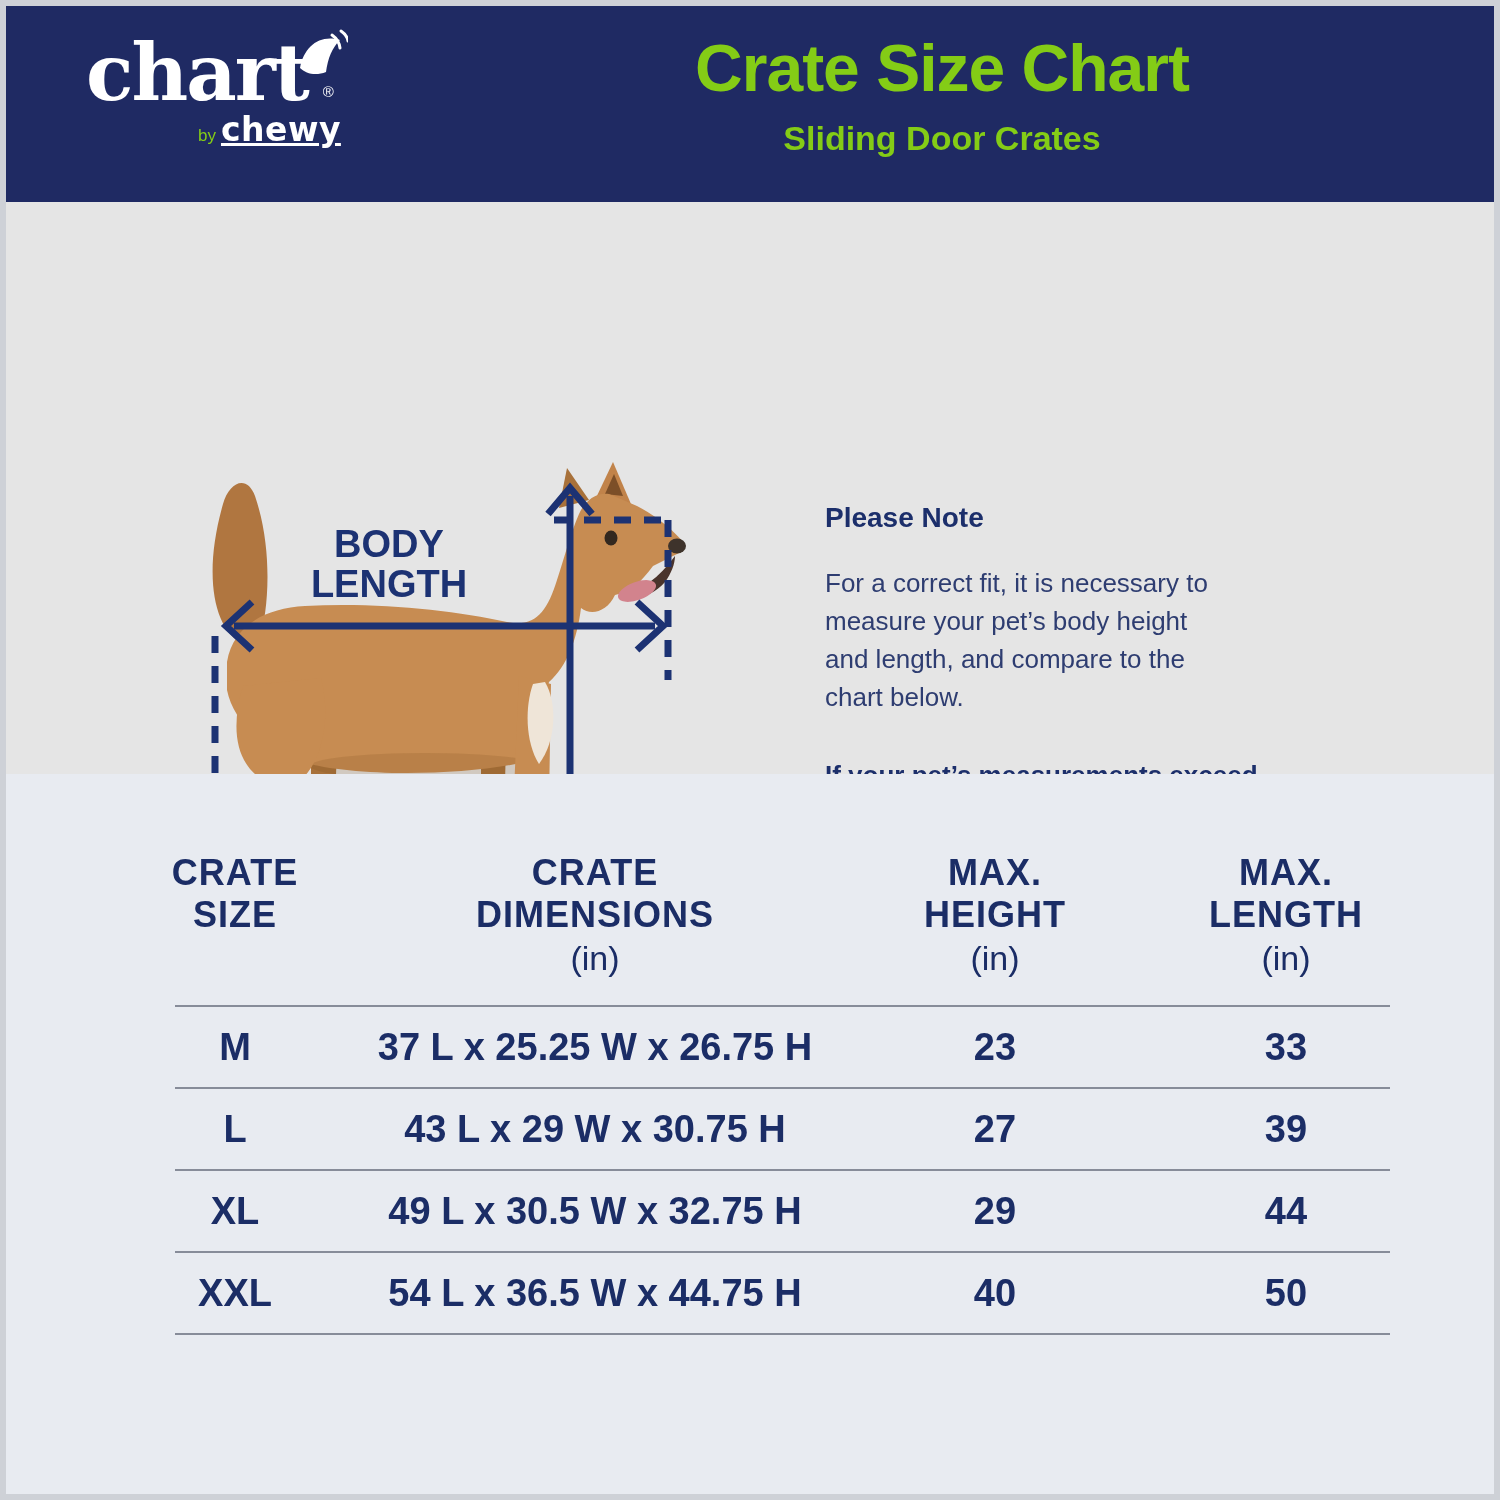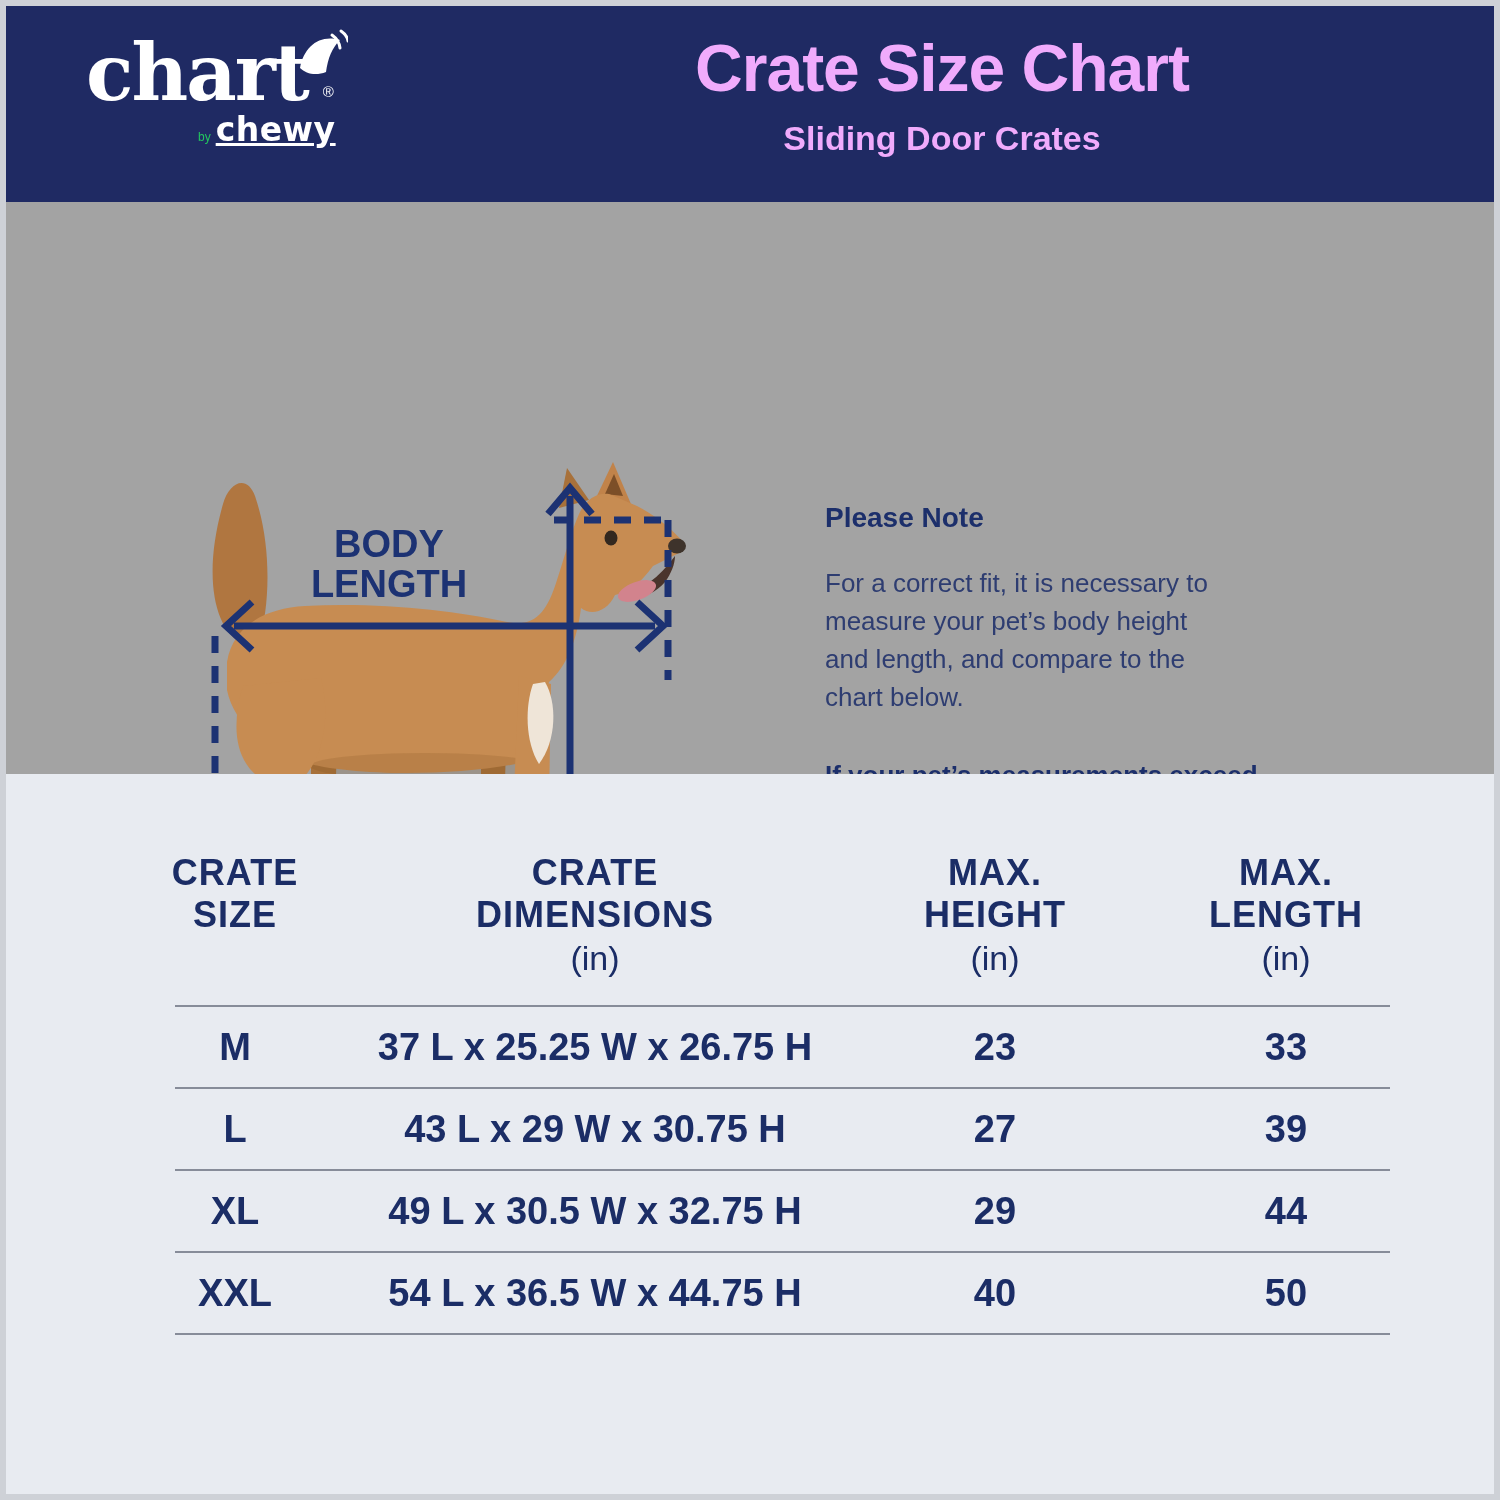--- a/index.html
+++ b/index.html
@@ -10,30 +10,30 @@
   
   .header-bar{position:absolute;left:0;top:0;right:0;height:196px;background:#1f2a63;}
   .logo-block{position:absolute;left:74px;top:26px;width:300px;color:#fff;}
   .frisco-row{position:relative;display:inline-block;margin-left:6px;}
   .frisco-text{font-family:"DejaVu Serif",serif;font-weight:bold;font-size:78px;
                line-height:1.05;letter-spacing:-2px;color:#fff;}
   .reg-mark{position:absolute;right:-26px;bottom:14px;font-size:15px;color:#fff;
             font-family:"Liberation Sans",sans-serif;}
   .tail-svg{position:absolute;right:-40px;top:-4px;}
   .byline{margin-top:-4px;padding-left:118px;white-space:nowrap;}
-  .by-prefix{font-size:12px;font-weight:normal;color:#22c55e;margin-right:5px;}
+  .by-prefix{font-size:17px;font-weight:normal;color:#84cc16;margin-right:5px;}
   .by-name{font-size:33px;font-weight:bold;letter-spacing:0.5px;color:#fff;
            font-family:"DejaVu Sans",sans-serif;text-decoration:underline;}
   .title-block{position:absolute;left:936px;top:28px;transform:translateX(-50%);
-               text-align:center;color:#f0abfc;white-space:nowrap;}
+               text-align:center;color:#84cc16;white-space:nowrap;}
   .main-title{font-size:66px;font-weight:bold;letter-spacing:-1px;line-height:1.05;}
   .sub-title{font-size:34px;font-weight:bold;margin-top:16px;letter-spacing:0;}
 
   
-  .measure-section{position:absolute;left:0;top:196px;right:0;height:572px;background:#a3a3a3;}
+  .measure-section{position:absolute;left:0;top:196px;right:0;height:572px;background:#e5e5e5;}
   .dog-svg{position:absolute;left:179px;top:242px;}
   .arrows-svg{position:absolute;left:144px;top:234px;}
   .measure-label{position:absolute;font-weight:bold;font-size:38px;line-height:40px;
                  color:#1c3273;letter-spacing:0;}
   .label-bl{left:383px;top:322px;transform:translateX(-50%);text-align:center;}
   .label-bh{left:596px;top:602px;text-align:left;}
 
   .note-block{position:absolute;left:819px;top:300px;width:570px;color:#1c2f6b;}
   .note-heading{font-size:28px;font-weight:bold;margin:0 0 30px 0;}
   .note-line{font-size:26px;line-height:38px;font-weight:normal;color:#2e3d71;white-space:nowrap;}

